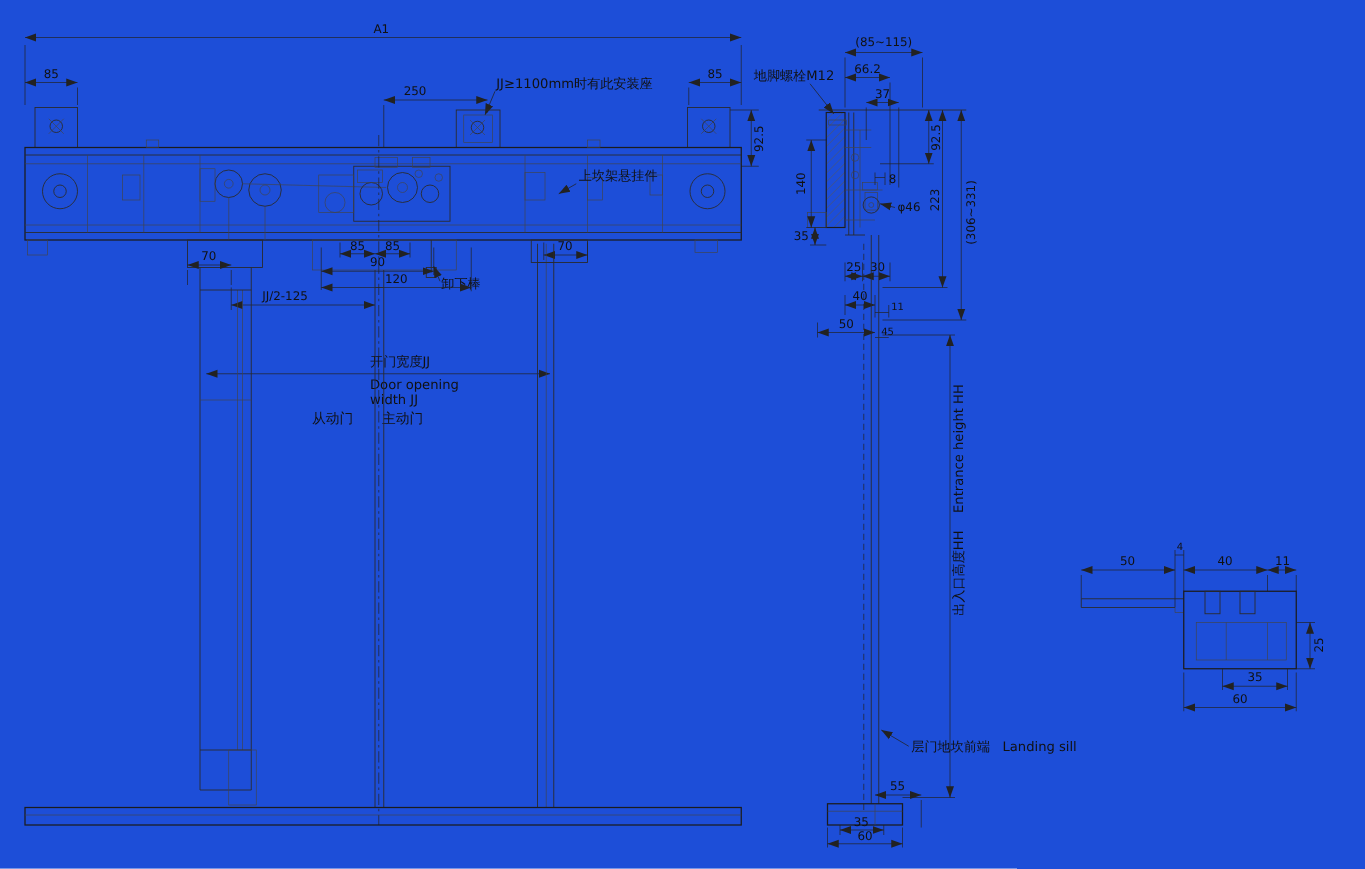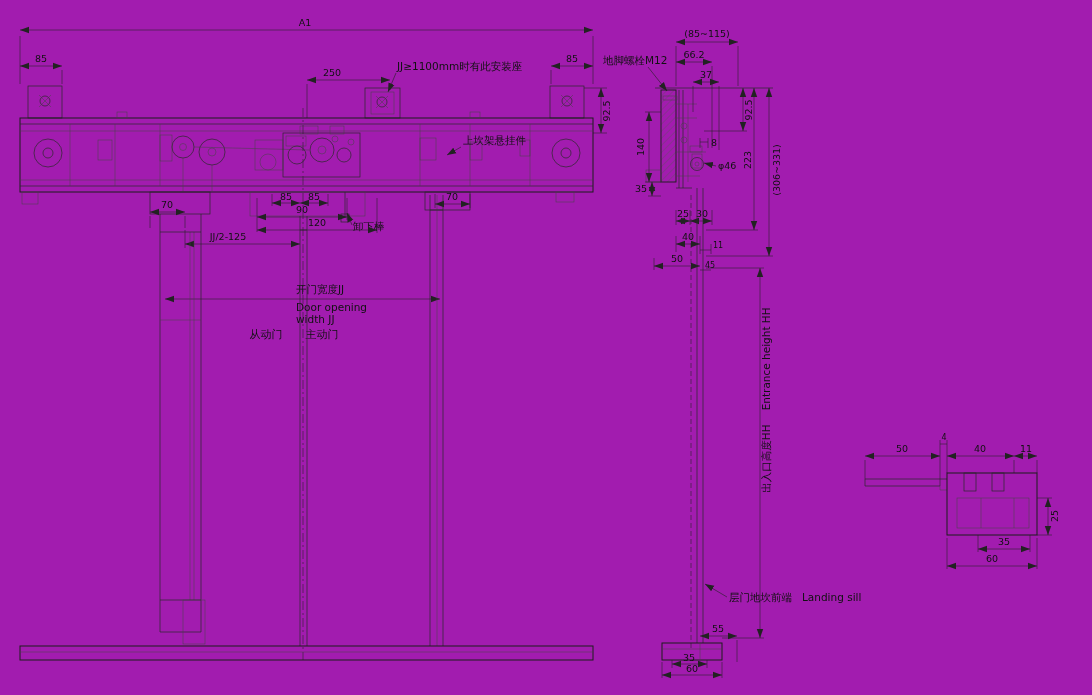--- a/index.html
+++ b/index.html
@@ -1,16 +1,16 @@
 <!DOCTYPE html>
 <html><head>
 <meta charset="utf-8">
 <style>
   html,body{margin:0;padding:0;background:#fff;}
-  .page{position:relative;width:1092px;height:695px;background:#a21caf;overflow:hidden;
+  .page{position:relative;width:1092px;height:695px;background:#1d4ed8;overflow:hidden;
         font-family:"DejaVu Sans","Liberation Sans",sans-serif;}
   svg{display:block}
   .ol{fill:none;stroke:#1c1c1c;stroke-width:1}
   .ml{fill:none;stroke:#2a2a2a;stroke-width:.7}
   .tl{fill:none;stroke:#444;stroke-width:.5}
   .dim{fill:none;stroke:#222;stroke-width:.55}
   .ldr{fill:none;stroke:#222;stroke-width:.6}
   .center{stroke-dasharray:9 3 2 3}
   .dash{stroke-dasharray:5 3}
   text{font-family:"DejaVu Sans","Liberation Sans",sans-serif;fill:#111;text-anchor:middle}

